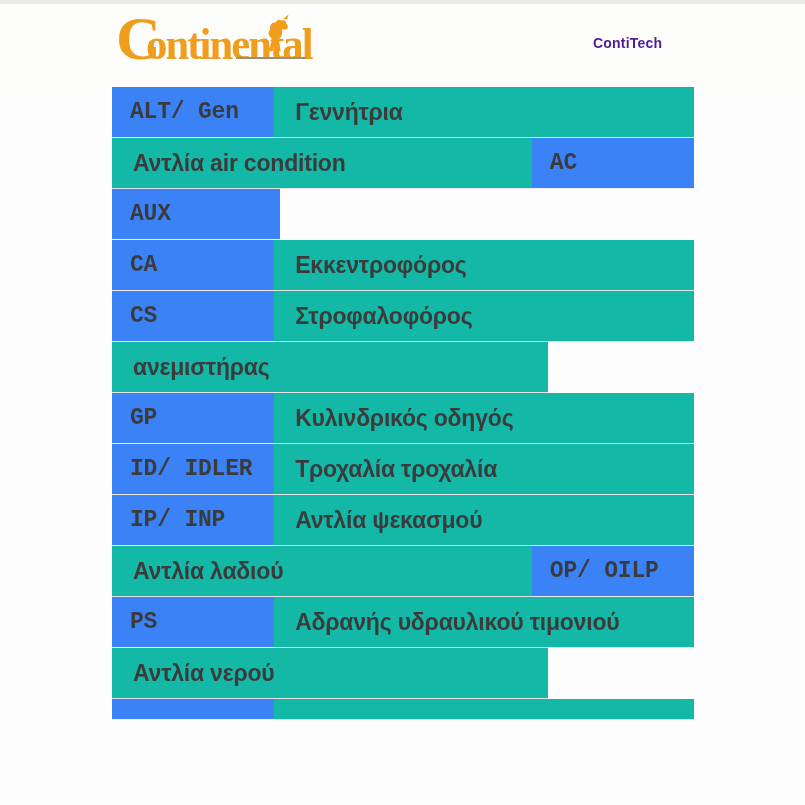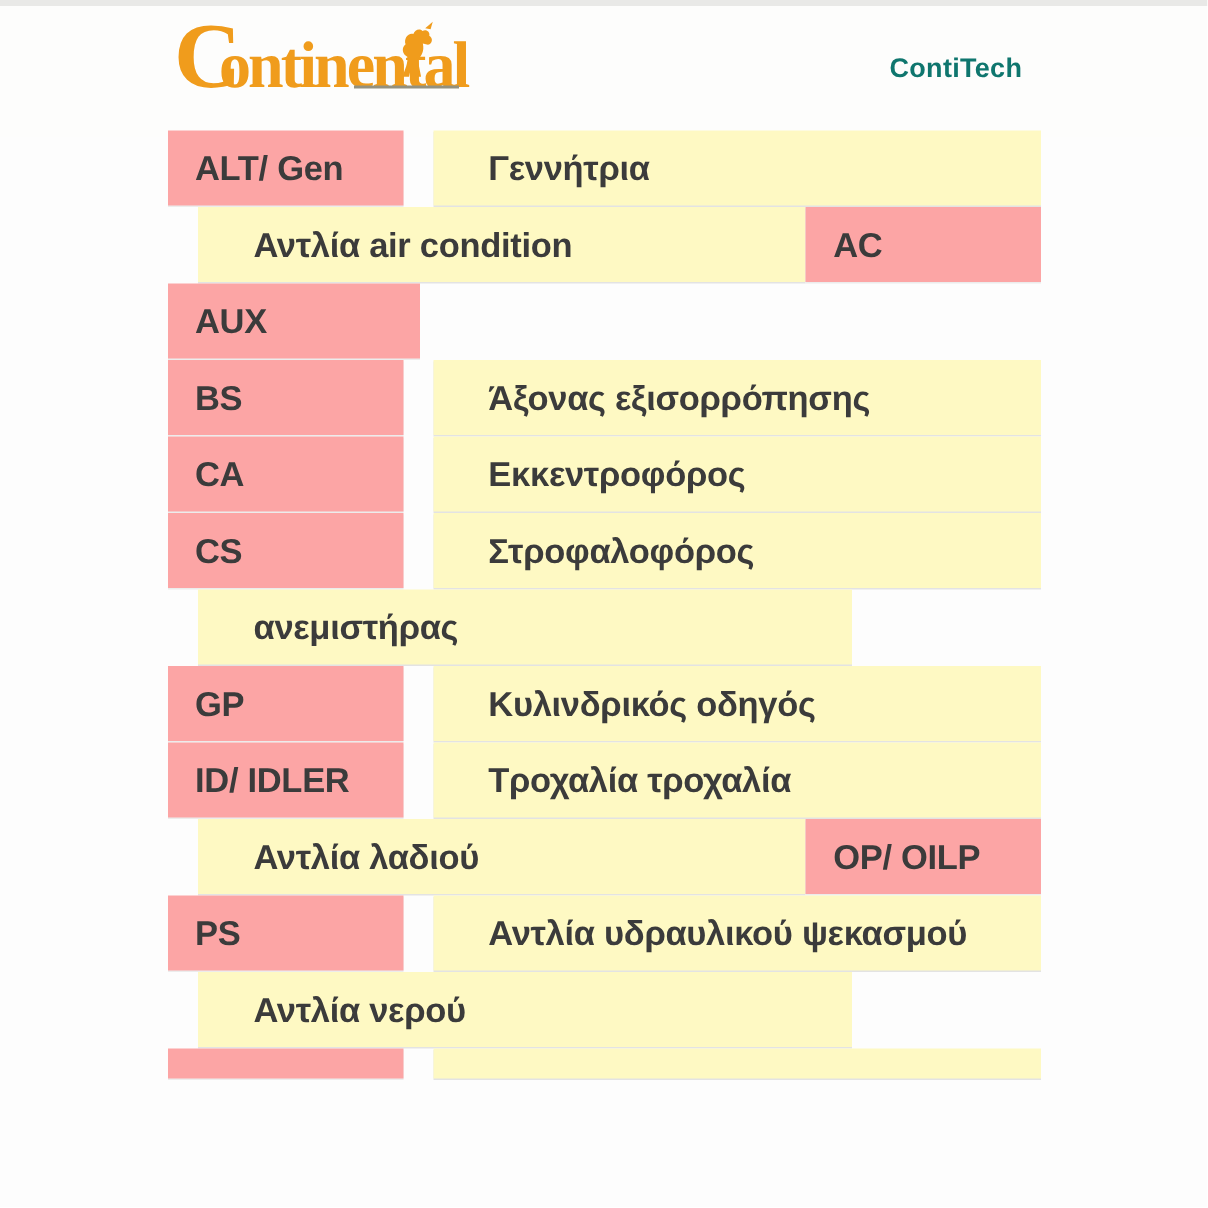--- a/index.html
+++ b/index.html
@@ -60,23 +60,23 @@
     left: 236px;
     top: 53px;
     width: 70px;
     height: 2px;
     background: #93917f;
   }
   .division {
     position: absolute;
     left: 593px;
     top: 31px;
-    font-size: 18px;
+    font-size: 14px;
     font-weight: 700;
-    color: #0f766e;
+    color: #4c1d95;
     letter-spacing: 0.2px;
   }
   
   .table {
     position: absolute;
     left: 112px;
     top: 87px;
     width: 582px;
   }
   .row {
@@ -89,32 +89,32 @@
     align-items: center;
     font-size: 23px;
     font-weight: 700;
     color: #3b3b3b;
     letter-spacing: -0.2px;
     white-space: nowrap;
     overflow: hidden;
   }
   .cell-abbr {
     width: 168px;
-    background: #fca5a5;
+    background: #3b82f6;
     padding-left: 18px;
     box-sizing: border-box;
     box-shadow: 0 1px 0 #ececec;
+    font-family: Liberation Mono, monospace;
   }
   .cell-desc {
     width: 436px;
-    background: #fef9c3;
-    padding-left: 37px;
+    background: #14b8a6;
+    padding-left: 21px;
     box-sizing: border-box;
     box-shadow: 0 1px 0 #e3e3e3;
-    margin-left: 20px;
   }
   .row-partial {
     display: flex;
     height: 20px;
   }
   .row-partial .cell-abbr { height: 20px; }
   .row-partial .cell-desc { height: 20px; }
 </style>
 </head>
 <body>
@@ -143,49 +143,49 @@
     <div class="cell cell-desc">Γεννήτρια</div>
   </div>
       <div class="row">
     <div class="cell cell-desc">Αντλία air condition</div>
     <div class="cell cell-abbr">AC</div>
   </div>
       <div class="row">
     <div class="cell cell-abbr">AUX</div>
   </div>
       <div class="row">
-    <div class="cell cell-abbr">BS</div>
-    <div class="cell cell-desc">Άξονας εξισορρόπησης</div>
-  </div>
-      <div class="row">
     <div class="cell cell-abbr">CA</div>
     <div class="cell cell-desc">Εκκεντροφόρος</div>
   </div>
       <div class="row">
     <div class="cell cell-abbr">CS</div>
     <div class="cell cell-desc">Στροφαλοφόρος</div>
   </div>
       <div class="row">
     <div class="cell cell-desc">ανεμιστήρας</div>
   </div>
       <div class="row">
     <div class="cell cell-abbr">GP</div>
     <div class="cell cell-desc">Κυλινδρικός οδηγός</div>
   </div>
       <div class="row">
     <div class="cell cell-abbr">ID/ IDLER</div>
     <div class="cell cell-desc">Τροχαλία τροχαλία</div>
   </div>
       <div class="row">
+    <div class="cell cell-abbr">IP/ INP</div>
+    <div class="cell cell-desc">Αντλία ψεκασμού</div>
+  </div>
+      <div class="row">
     <div class="cell cell-desc">Αντλία λαδιού</div>
     <div class="cell cell-abbr">OP/ OILP</div>
   </div>
       <div class="row">
     <div class="cell cell-abbr">PS</div>
-    <div class="cell cell-desc">Αντλία υδραυλικού ψεκασμού</div>
+    <div class="cell cell-desc">Αδρανής υδραυλικού τιμονιού</div>
   </div>
       <div class="row">
     <div class="cell cell-desc">Αντλία νερού</div>
   </div>
       <div class="row row-partial">
       <div class="cell cell-abbr"></div>
       <div class="cell cell-desc"></div>
     </div>
   </div>
 

